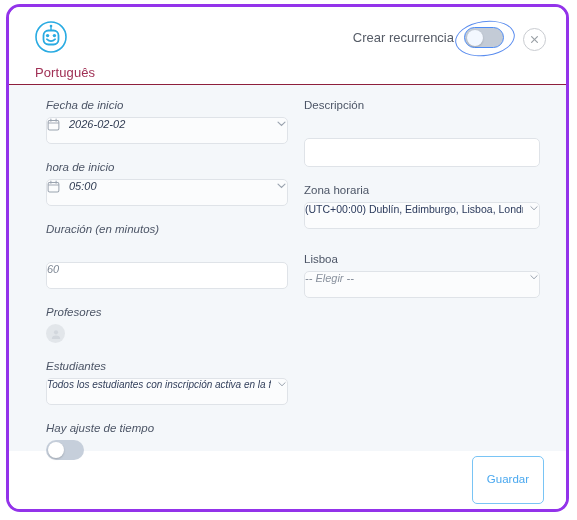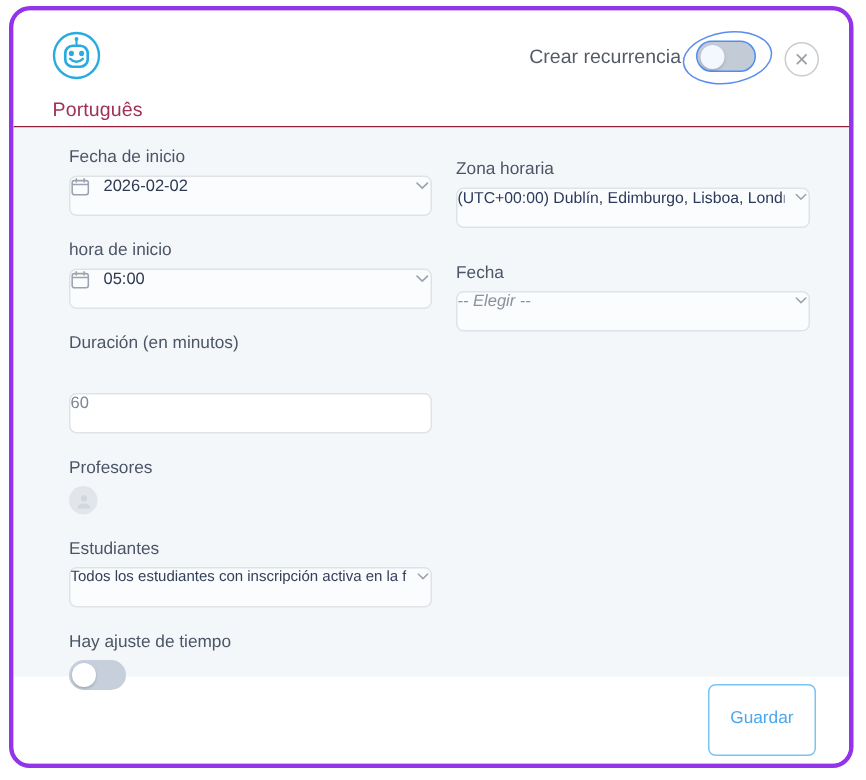--- a/index.html
+++ b/index.html
@@ -157,21 +157,21 @@
   .control .value { flex: 1 1 auto; overflow: hidden; white-space: nowrap; }
   .control .value.placeholder { color: #7e8794; }
   .control .value.italic { font-style: italic; color: #8a929e; }
   .control .value.tz { color: #2b3a5c; font-size: 10.5px; }
   .control .value.small { font-size: 10px; color: #33405c; }
 
   .cal-icon { margin-right: 9px; display: flex; align-items: center; }
   .chev { margin-left: 6px; display: flex; align-items: center; color: #9aa3af; }
 
   
-  #col-left  { position: absolute; left: 37px;  top: 14px; width: 242px; }
+  #col-left  { position: absolute; left: 37px;  top: 14px; width: 242px; font-style: italic; }
   #col-right { position: absolute; left: 295px; top: 14px; width: 236px; }
 
   .field-block { margin-bottom: 17px; }
 
   #avatar-placeholder {
     width: 19px; height: 19px; border-radius: 50%;
     background: #e2e6ea;
     display: flex; align-items: center; justify-content: center;
     margin-top: 2px;
   }
@@ -323,35 +323,41 @@
       <div class="field-block">
         <span class="field-label">Hay ajuste de tiempo</span>
         <div class="switch-plain">
           <span class="knob"></span>
         </div>
       </div>
     </div>
 
     <div id="col-right">
 
+      <div class="field-block">
+        <span class="field-label">Descripción</span>
+        <div class="control white" style="height:29px">
+          <span class="value"></span>
+        </div>
+      </div>
 
       <div class="field-block" style="margin-top:8px">
         <span class="field-label">Zona horaria</span>
         <div class="control">
           <span class="value tz">(UTC+00:00) Dublín, Edimburgo, Lisboa, Londres</span>
           <span class="chev">
             <svg width="10" height="10" viewBox="0 0 12 12">
               <path d="M2.2 4.4 L6 8.1 L9.8 4.4" fill="none" stroke="#9aa3af" stroke-width="1.2" stroke-linecap="round"></path>
             </svg>
           </span>
         </div>
       </div>
 
       <div class="field-block" style="margin-top:24px">
-        <span class="field-label">Fecha</span>
+        <span class="field-label">Lisboa</span>
         <div class="control">
           <span class="value italic">-- Elegir --</span>
           <span class="chev">
             <svg width="10" height="10" viewBox="0 0 12 12">
               <path d="M2.2 4.4 L6 8.1 L9.8 4.4" fill="none" stroke="#9aa3af" stroke-width="1.2" stroke-linecap="round"></path>
             </svg>
           </span>
         </div>
       </div>
     </div>

